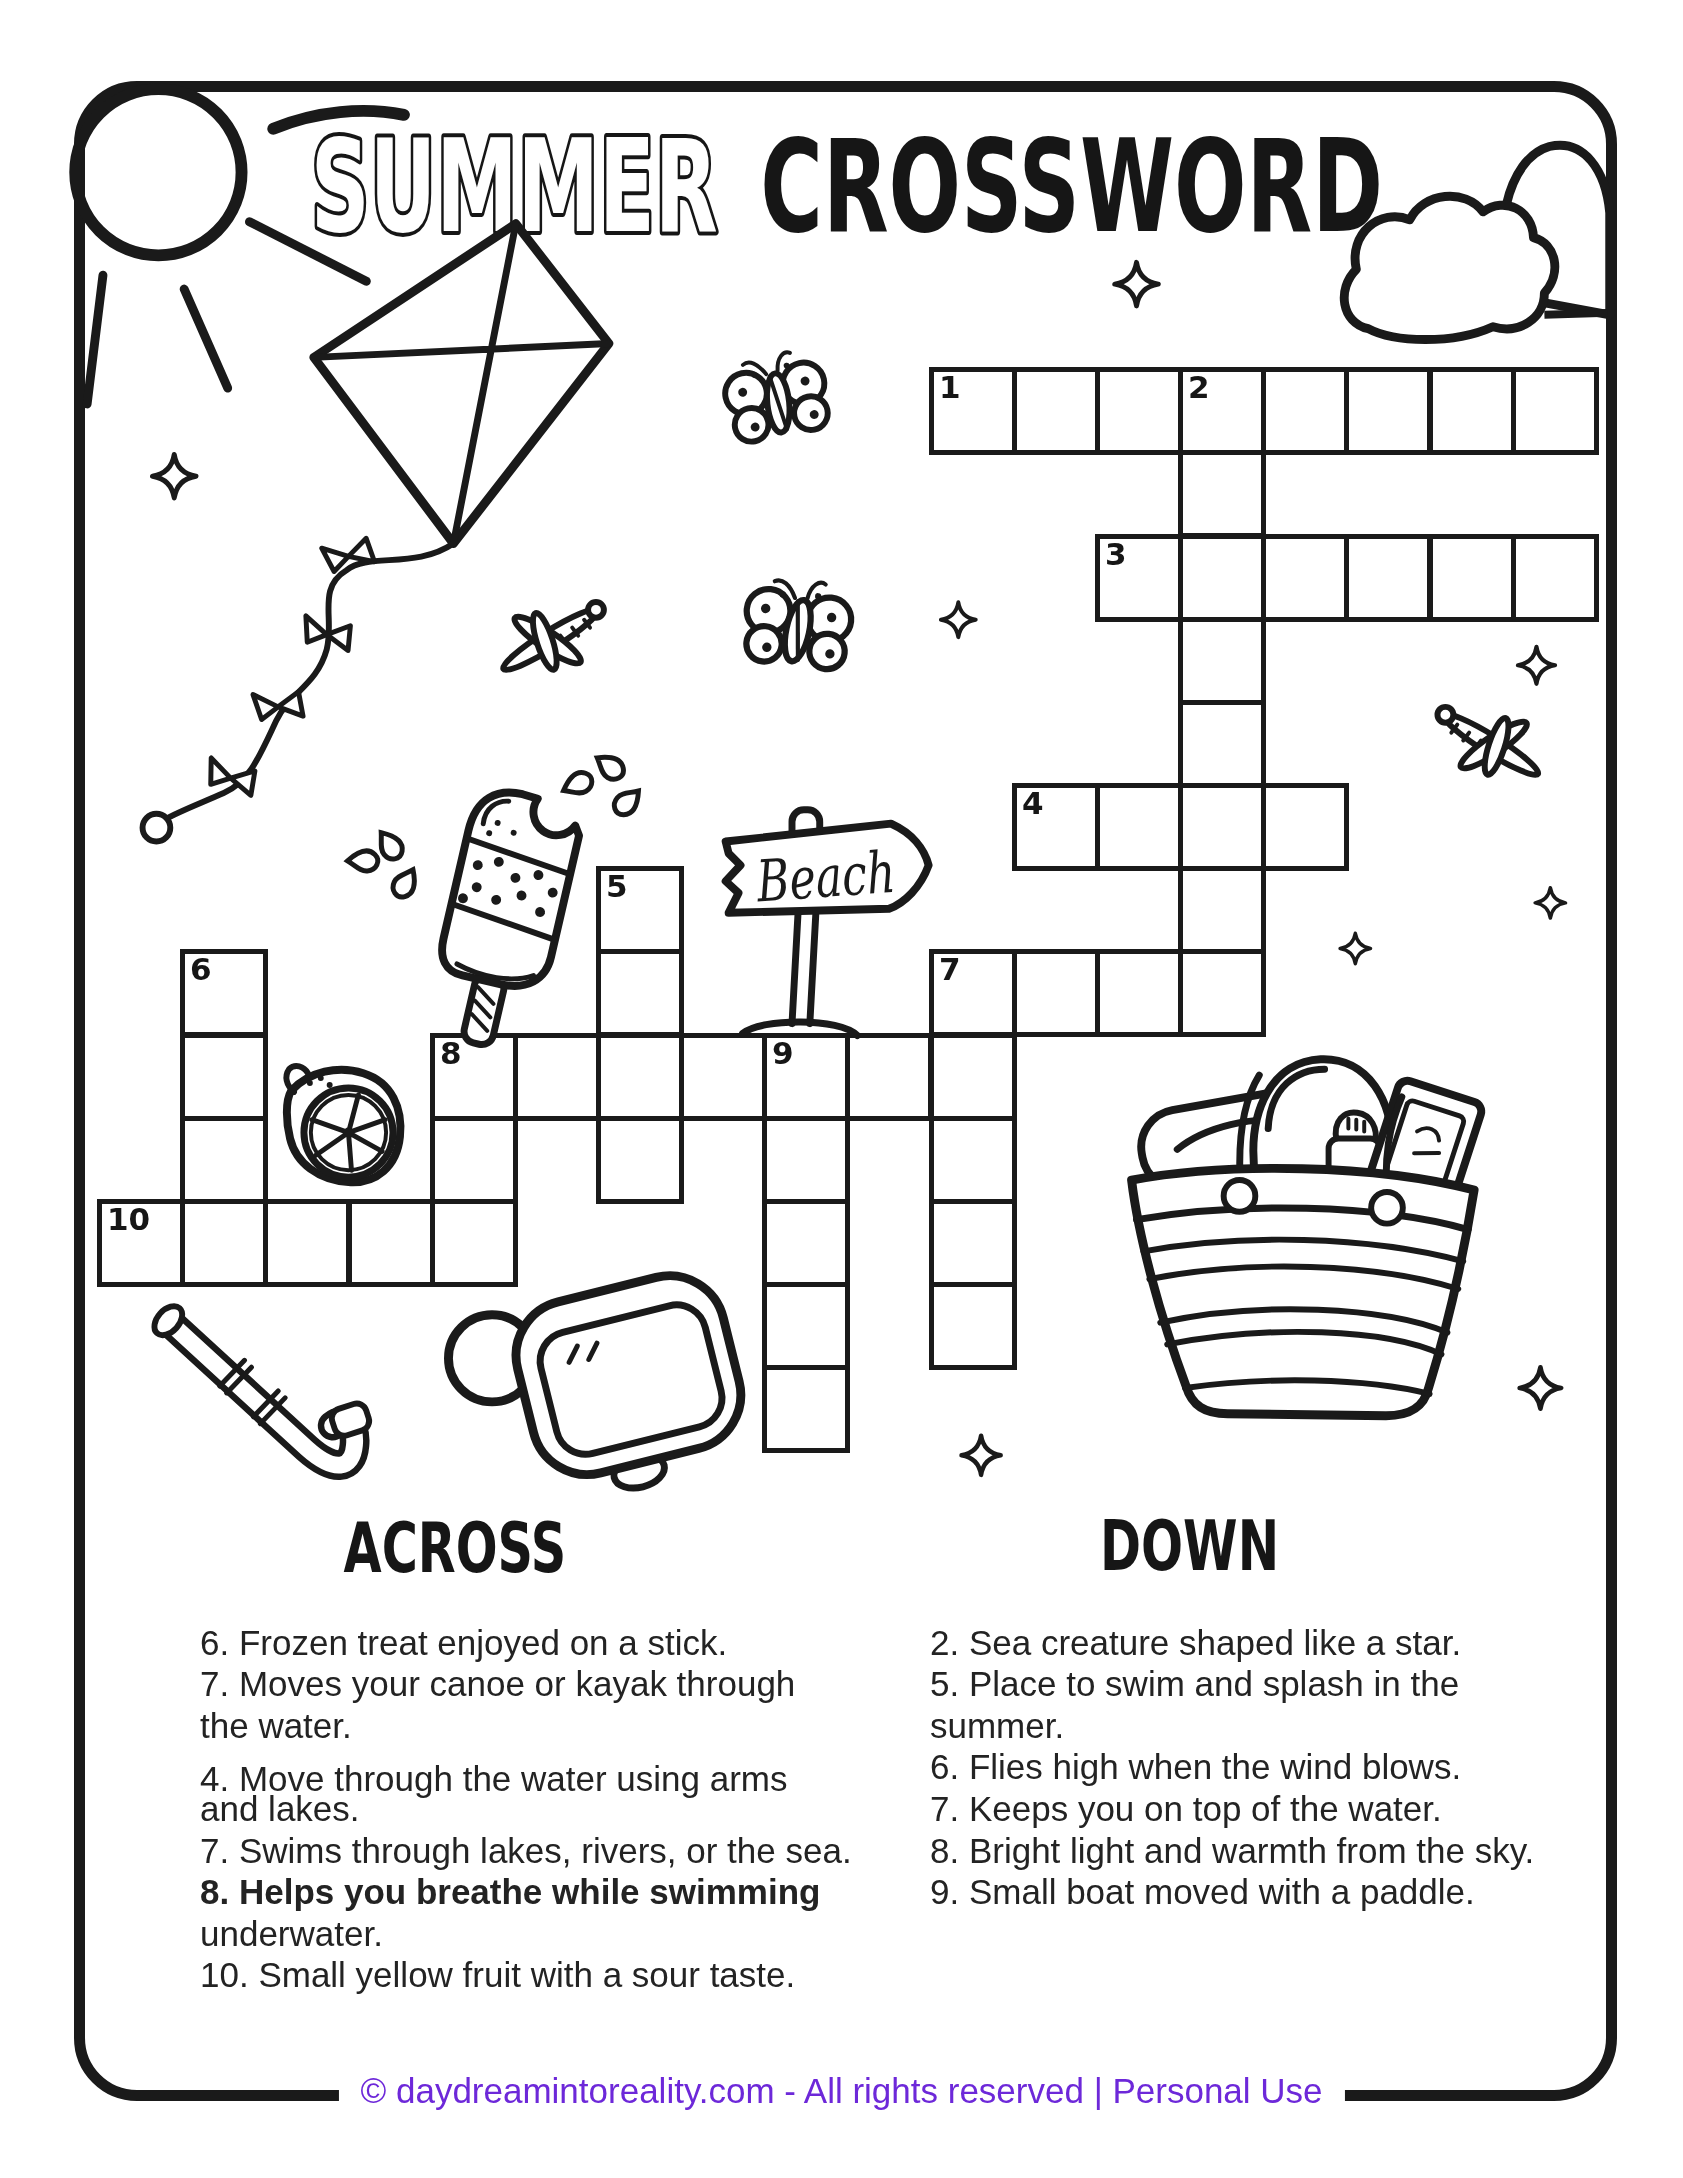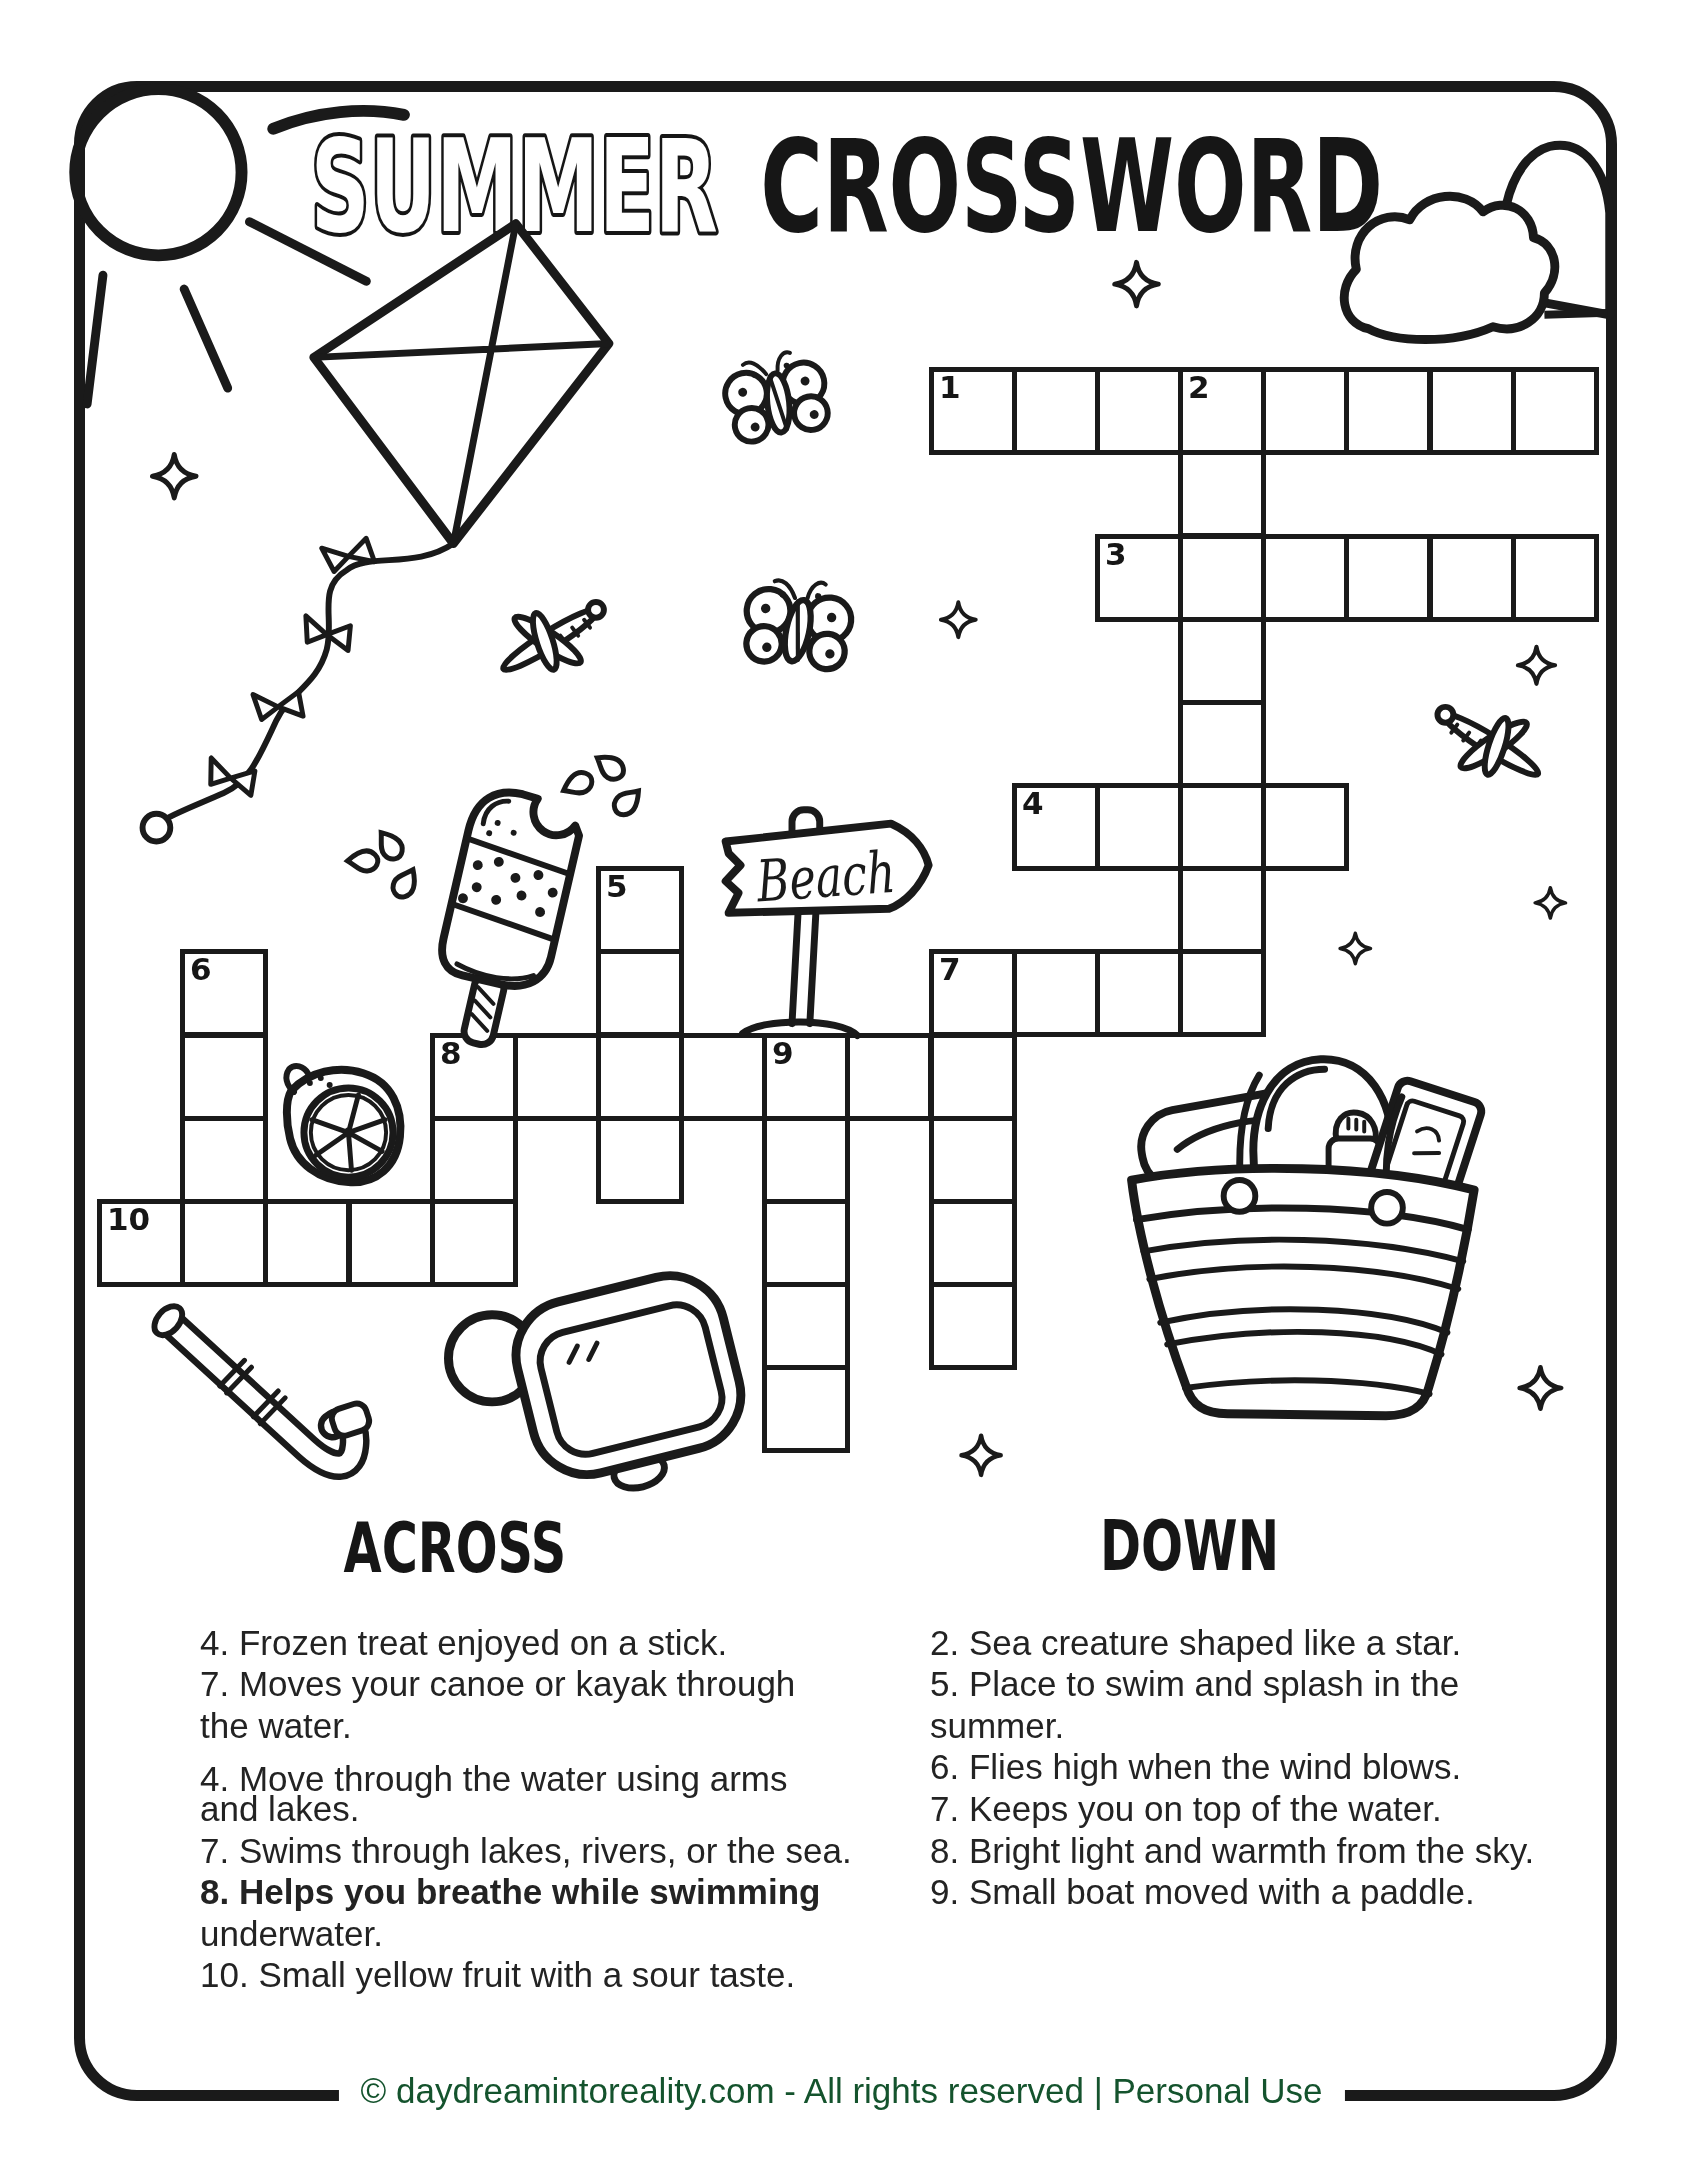--- a/index.html
+++ b/index.html
@@ -11,21 +11,21 @@
   .cell{position:absolute;width:88px;height:88px;box-sizing:border-box;
        border:5px solid #1a1a1a;background:#fff;}
   .cellnum{position:absolute;width:88px;height:88px;box-sizing:border-box;
        padding:5px 0 0 10px;font-family:"DejaVu Sans",sans-serif;
        font-weight:700;font-size:31px;line-height:1;color:#161616;}
   #art{position:absolute;left:0;top:0;z-index:3;pointer-events:none;}
   .clue-line{position:absolute;font-size:35px;line-height:42px;white-space:nowrap;
        color:#232323;z-index:2;}
   #footer{position:absolute;top:2065px;left:50%;transform:translateX(-50%);
        background:#fff;padding:0 22px;height:51px;line-height:51px;
-       font-size:35px;color:#14532d;white-space:nowrap;z-index:4;}
+       font-size:35px;color:#6d28d9;white-space:nowrap;z-index:4;}
   .t-title{font-family:"DejaVu Sans",sans-serif;font-weight:700;}
 </style>
 </head>
 <body>
 
 <div id="page-border"></div>
 
 <div id="grid">
     <div class="cell" style="left: 929px; top: 367px;"></div>
     <div class="cell" style="left: 1012px; top: 367px;"></div>
@@ -85,21 +85,21 @@
     <div class="cell" style="left: 929px; top: 1282px;"></div>
     <div class="cell" style="left: 430px; top: 1116px;"></div>
     <div class="cell" style="left: 762px; top: 1116px;"></div>
     <div class="cell" style="left: 762px; top: 1199px;"></div>
     <div class="cell" style="left: 762px; top: 1282px;"></div>
     <div class="cell" style="left: 762px; top: 1365px;"></div>
     <div class="cellnum" style="left: 762px; top: 1033px;">9</div>
   </div>
 
 <div id="clues-across">
-    <div class="clue-line" style="left: 200px; top: 1622px;">4. Frozen treat enjoyed on a stick.</div>
+    <div class="clue-line" style="left: 200px; top: 1622px;">6. Frozen treat enjoyed on a stick.</div>
     <div class="clue-line" style="left: 200px; top: 1663px;">7. Moves your canoe or kayak through</div>
     <div class="clue-line" style="left: 200px; top: 1705px;">the water.</div>
     <div class="clue-line" style="left: 200px; top: 1746px; margin-top: 12px;">4. Move through the water using arms</div>
     <div class="clue-line" style="left: 200px; top: 1788px;">and lakes.</div>
     <div class="clue-line" style="left: 200px; top: 1830px;">7. Swims through lakes, rivers, or the sea.</div>
     <div class="clue-line" style="left: 200px; top: 1871px; font-weight: bold;">8. Helps you breathe while swimming</div>
     <div class="clue-line" style="left: 200px; top: 1913px;">underwater.</div>
     <div class="clue-line" style="left: 200px; top: 1954px;">10. Small yellow fruit with a sour taste.</div>
   </div>
 <div id="clues-down">

